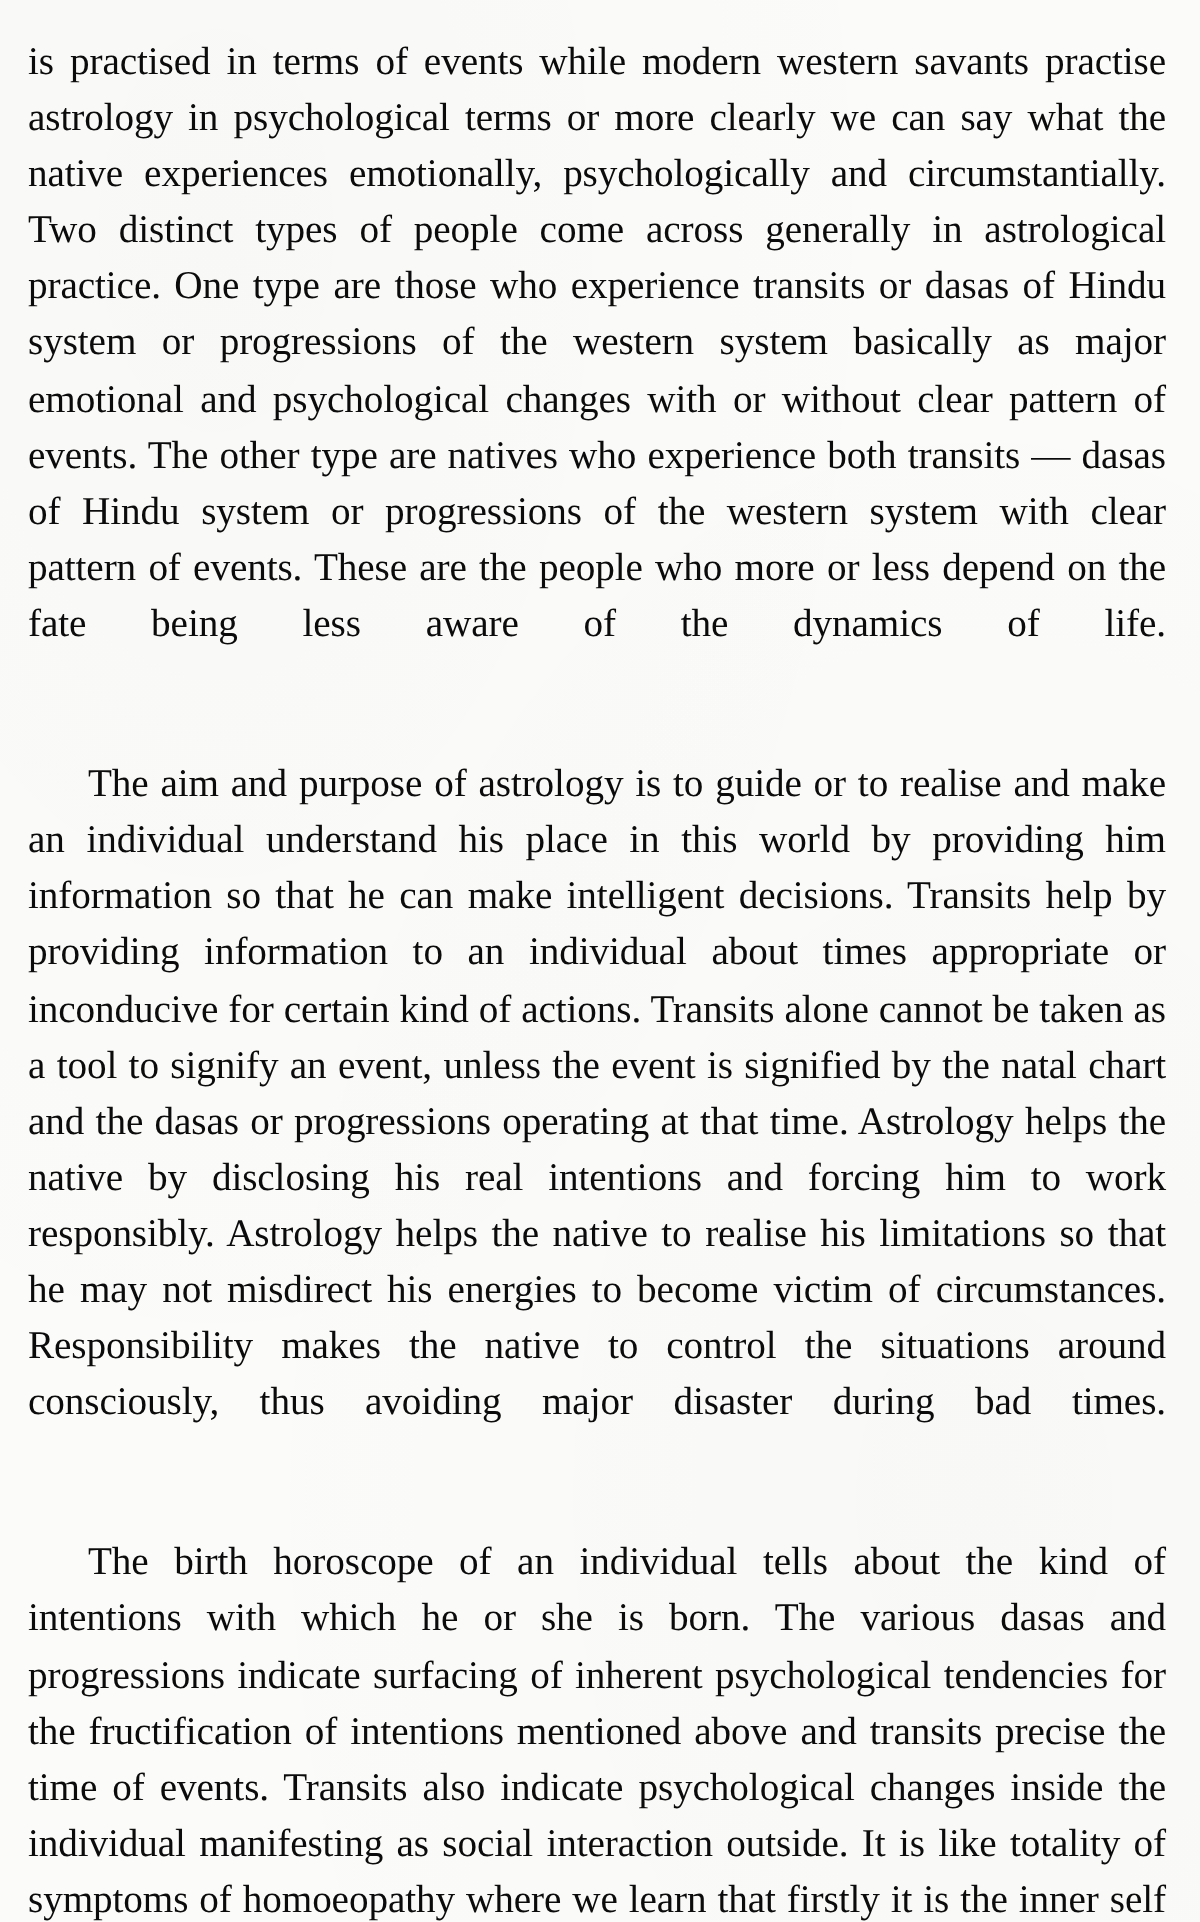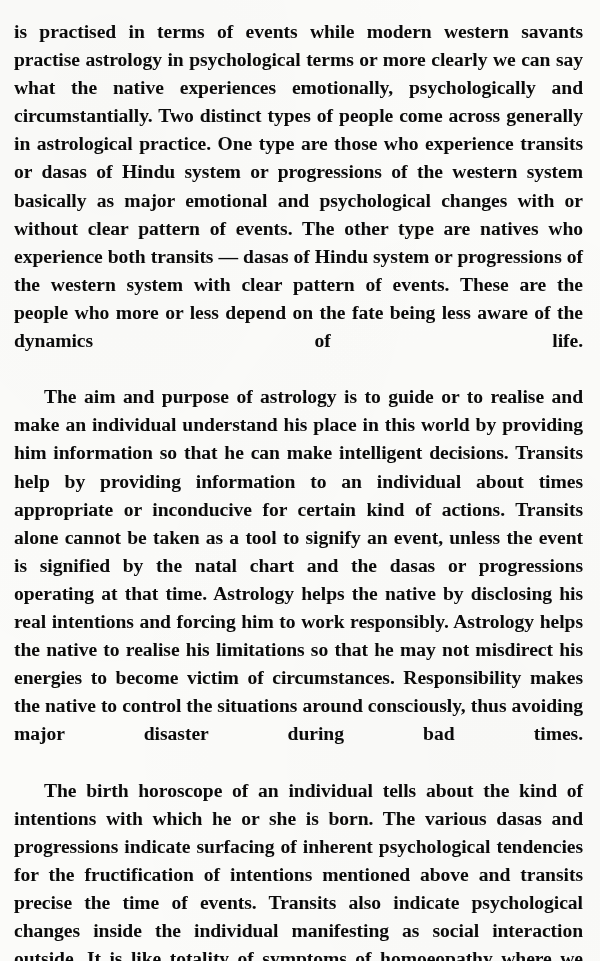--- a/index.html
+++ b/index.html
@@ -43,33 +43,34 @@
     text-justify: inter-word;
     font-size: 19.6px;
     line-height: 28.1px;
     letter-spacing: -0.05px;
     word-spacing: 0.1px;
     -webkit-font-smoothing: antialiased;
   }
 
   .para.indent {
     text-indent: 30px;
+    margin-top: 24px;
   }
 
   
   .para::after {
     content: "";
     display: inline-block;
     width: 100%;
   }
 </style>
 </head>
 <body style="width: 600px; height: 961px; background: rgb(251, 251, 249); color: rgb(11, 11, 11);">
 
-<div class="paper" style="width: 600px; height: 961px; font-weight: bold;">
+<div class="paper" style="width: 600px; height: 961px;">
 
   <div class="page-body">
 
     <p class="para">is practised in terms of events while modern western savants practise astrology in psychological terms or more clearly we can say what the native experiences emotionally, psychologically and circumstantially. Two distinct types of people come across generally in astrological practice. One type are those who experience transits or dasas of Hindu system or progressions of the western system basically as major emotional and psychological changes with or without clear pattern of events. The other type are natives who experience both transits — dasas of Hindu system or progressions of the western system with clear pattern of events. These are the people who more or less depend on the fate being less aware of the dynamics of life.</p>
 
     <p class="para indent">The aim and purpose of astrology is to guide or to realise and make an individual understand his place in this world by providing him information so that he can make intelligent decisions. Transits help by providing information to an individual about times appropriate or inconducive for certain kind of actions. Transits alone cannot be taken as a tool to signify an event, unless the event is signified by the natal chart and the dasas or progressions operating at that time. Astrology helps the native by disclosing his real intentions and forcing him to work responsibly. Astrology helps the native to realise his limitations so that he may not misdirect his energies to become victim of circumstances. Responsibility makes the native to control the situations around consciously, thus avoiding major disaster during bad times.</p>
 
     <p class="para indent">The birth horoscope of an individual tells about the kind of intentions with which he or she is born. The various dasas and progressions indicate surfacing of inherent psychological tendencies for the fructification of intentions mentioned above and transits precise the time of events. Transits also indicate psychological changes inside the individual manifesting as social interaction outside. It is like totality of symptoms of homoeopathy where we learn that firstly it is the inner self or consciousness that becomes ill manifesting itself outwardly as physical disease. The idea here is to explain how one is operating</p>
 
   </div>

